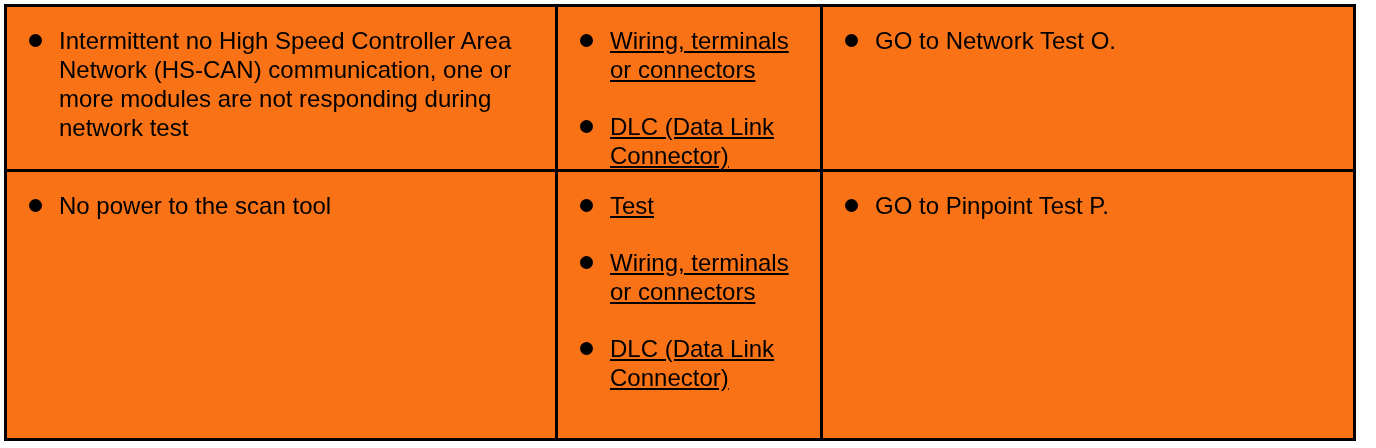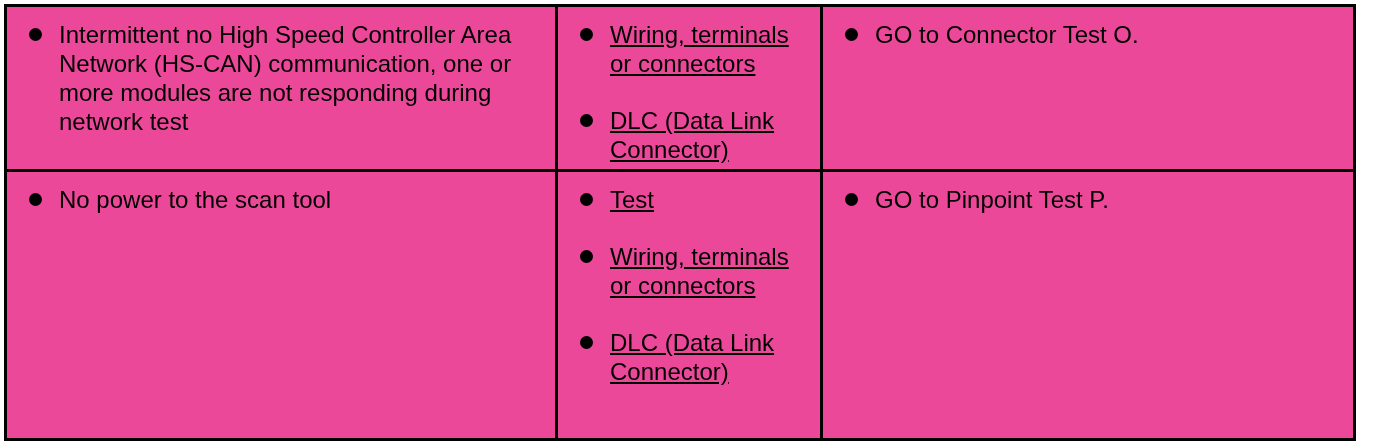--- a/index.html
+++ b/index.html
@@ -24,22 +24,22 @@
     width: 1346px;
     height: 431px;
     border: 3px solid #000000;
     background: #000000; 
     display: grid;
     grid-template-columns: 548px 262px 530px;
     grid-template-rows: 162px 266px;
     gap: 3px;
   }
   .cell {
-    background: #ec4899;
-    padding-top: 13px;
+    background: #f97316;
+    padding-top: 19px;
     overflow: hidden;
   }
   .li {
     display: flex;
     align-items: flex-start;
     margin-bottom: 28px;
   }
   .bullet {
     flex: none;
     width: 13px;
@@ -78,21 +78,21 @@
       </div>
       <div class="li">
         <span class="bullet"></span>
         <span class="txt">DLC (Data Link Connector)</span>
       </div>
     </div>
 
     <div class="cell c2">
       <div class="li">
         <span class="bullet"></span>
-        <span class="txt">GO to Connector Test O.</span>
+        <span class="txt">GO to Network Test O.</span>
       </div>
     </div>
 
     <div class="cell c0">
       <div class="li">
         <span class="bullet"></span>
         <span class="txt">No power to the scan tool</span>
       </div>
     </div>
 

